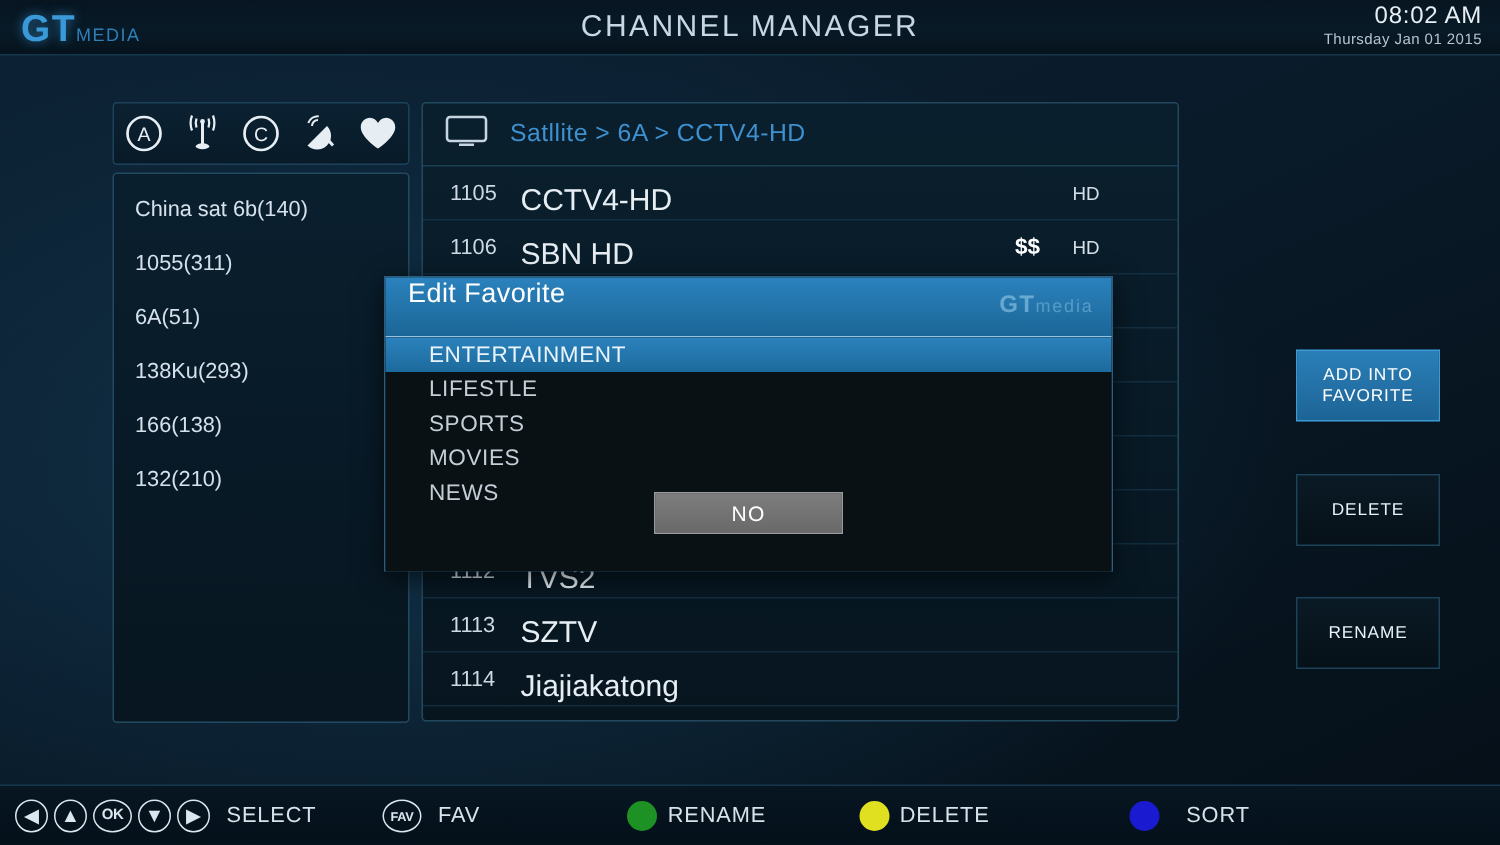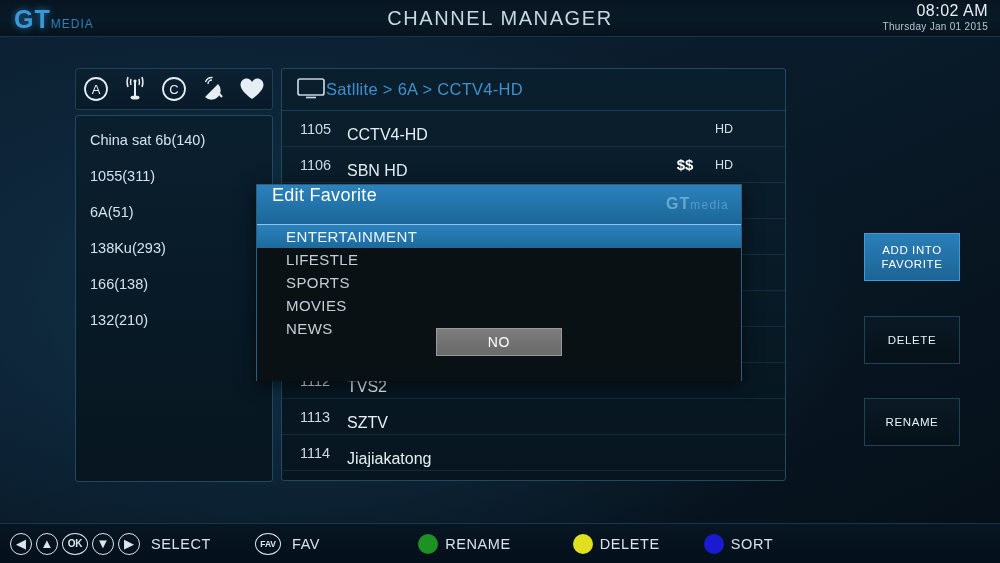--- a/index.html
+++ b/index.html
@@ -80,29 +80,29 @@
     background: linear-gradient(180deg, #0a1f2d 0%, #081a26 55%, #07151f 100%);
     border: 1px solid #23495f;
     border-radius: 3px;
   }
   #breadcrumb {
     height: 42px; display: flex; align-items: center;
     padding-left: 14px;
     border-bottom: 1px solid #1a3e54;
   }
   #breadcrumb .bc-text {
-    color: #3e90cf; font-size: 16.5px; letter-spacing: .3px;
+    color: #3e90cf; font-size: 16.5px; margin-left: 14px; letter-spacing: .3px;
   }
   .chan-row {
     height: 36px; display: flex; align-items: center;
     border-bottom: 1px solid rgba(30,66,88,.5);
     color: #dde7ef;
   }
   .chan-num { width: 65px; padding-left: 18px; font-size: 14.5px; color: #cdd9e3; }
-  .chan-name { flex: 1; font-size: 16px; color: #e6eef4; margin-top: 12px; }
+  .chan-name { flex: 1; font-size: 20px; color: #e6eef4; margin-top: 12px; }
   .chan-pay { width: 60px; text-align: center; font-size: 15px; font-weight: bold; color: #ffffff; }
   .chan-hd { width: 70px; font-size: 12.5px; color: #d5e0e9; }
 
   
   .act-btn {
     position: absolute; left: 864px; width: 96px; height: 48px;
     display: flex; align-items: center; justify-content: center; text-align: center;
     font-size: 11.5px; letter-spacing: .6px; line-height: 14px;
     color: #e8f1f8;
     border: 1px solid #1d4359;
@@ -345,19 +345,19 @@
     <div class="bb-group" style="margin-left:98px;">
       <span class="dot" id="dot-0" style="background: rgb(29, 145, 35);"></span>
       <span class="bb-label">RENAME</span>
     </div>
 
     <div class="bb-group" style="margin-left:62px;">
       <span class="dot" id="dot-1" style="background: rgb(224, 224, 32);"></span>
       <span class="bb-label">DELETE</span>
     </div>
 
-    <div class="bb-group" style="margin-left:44px;">
+    <div class="bb-group" style="margin-left:93px;gap:11px;">
       <span class="dot" id="dot-2" style="background: rgb(26, 26, 208);"></span>
       <span class="bb-label">SORT</span>
     </div>
   </div>
 
 </div>
 
 </body></html>

